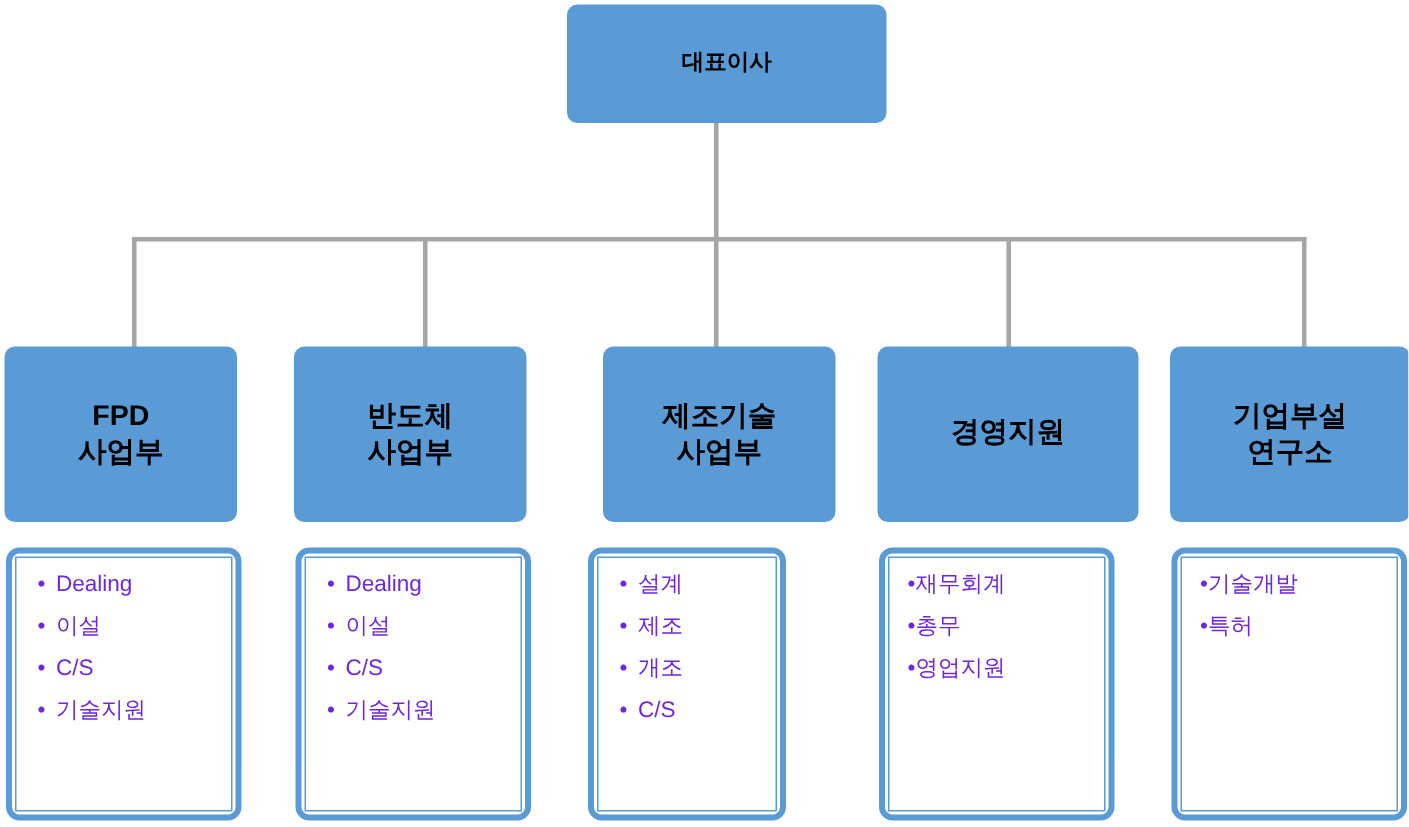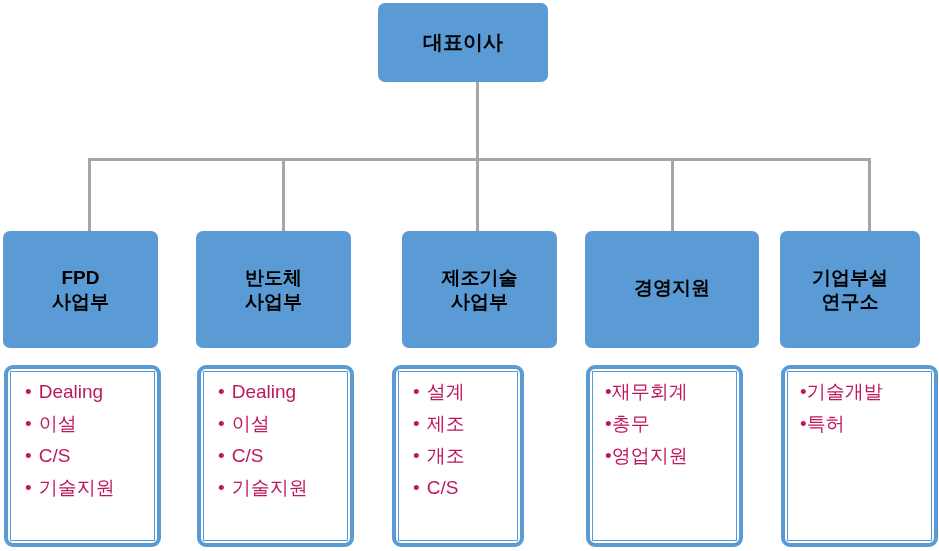--- a/index.html
+++ b/index.html
@@ -40,23 +40,23 @@
     box-sizing: border-box;
   }
   .node-label {
     line-height: 1.25;
     white-space: pre-line;
     padding: 0 4px;
   }
   #node-ceo {
     left: 378px;
     top: 3px;
-    width: 170px;
+    width: 213px;
     height: 79px;
-    font-size: 20px;
+    font-size: 15px;
   }
   .node-dept {
     top: 231px;
     height: 117px;
     font-size: 19px;
   }
 
   
   .listbox {
     position: absolute;
@@ -75,22 +75,22 @@
     box-sizing: border-box;
     padding: 10px 0 0 0;
     overflow: hidden;
   }
   .item-list {
     margin: 0;
     padding: 0;
     list-style: none;
   }
   .item-list li {
-    font-size: 19px;
-    color: #be185d;
+    font-size: 15px;
+    color: #6d28d9;
     line-height: 1.0;
     padding: 0 0 0 14px;
     margin-bottom: 13px;
     white-space: nowrap;
     display: block;
   }
   .item-list.tight li {
     padding-left: 12px;
   }
   .bullet {
@@ -126,21 +126,21 @@
     <span class="node-label">반도체
 사업부</span>
   </div>
   <div class="node node-dept" style="left:402px; width:155px;">
     <span class="node-label">제조기술
 사업부</span>
   </div>
   <div class="node node-dept" style="left:585px; width:174px;font-family:Liberation Mono, monospace;">
     <span class="node-label">경영지원</span>
   </div>
-  <div class="node node-dept" style="left:780px; width:140px;">
+  <div class="node node-dept" style="left:780px; width:160px;">
     <span class="node-label">기업부설
 연구소</span>
   </div>
 
   <div class="listbox" style="left:4px; width:157px;">
     <div class="listbox-inner">
       <ul class="item-list loose">
           <li><span class="bullet">•</span><span>Dealing</span></li>
           <li><span class="bullet">•</span><span>이설</span></li>
           <li><span class="bullet">•</span><span>C/S</span></li>

